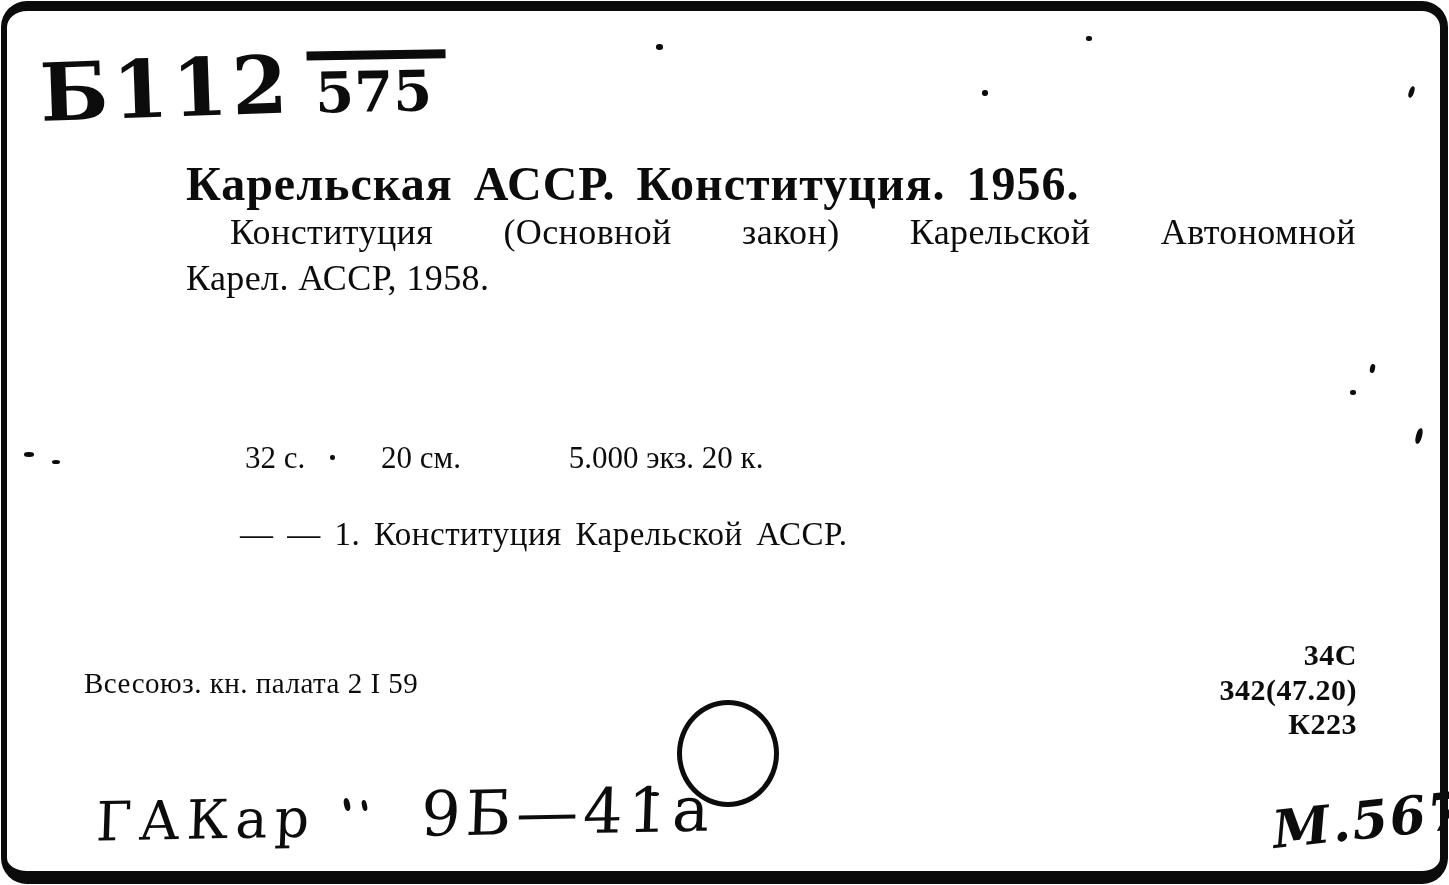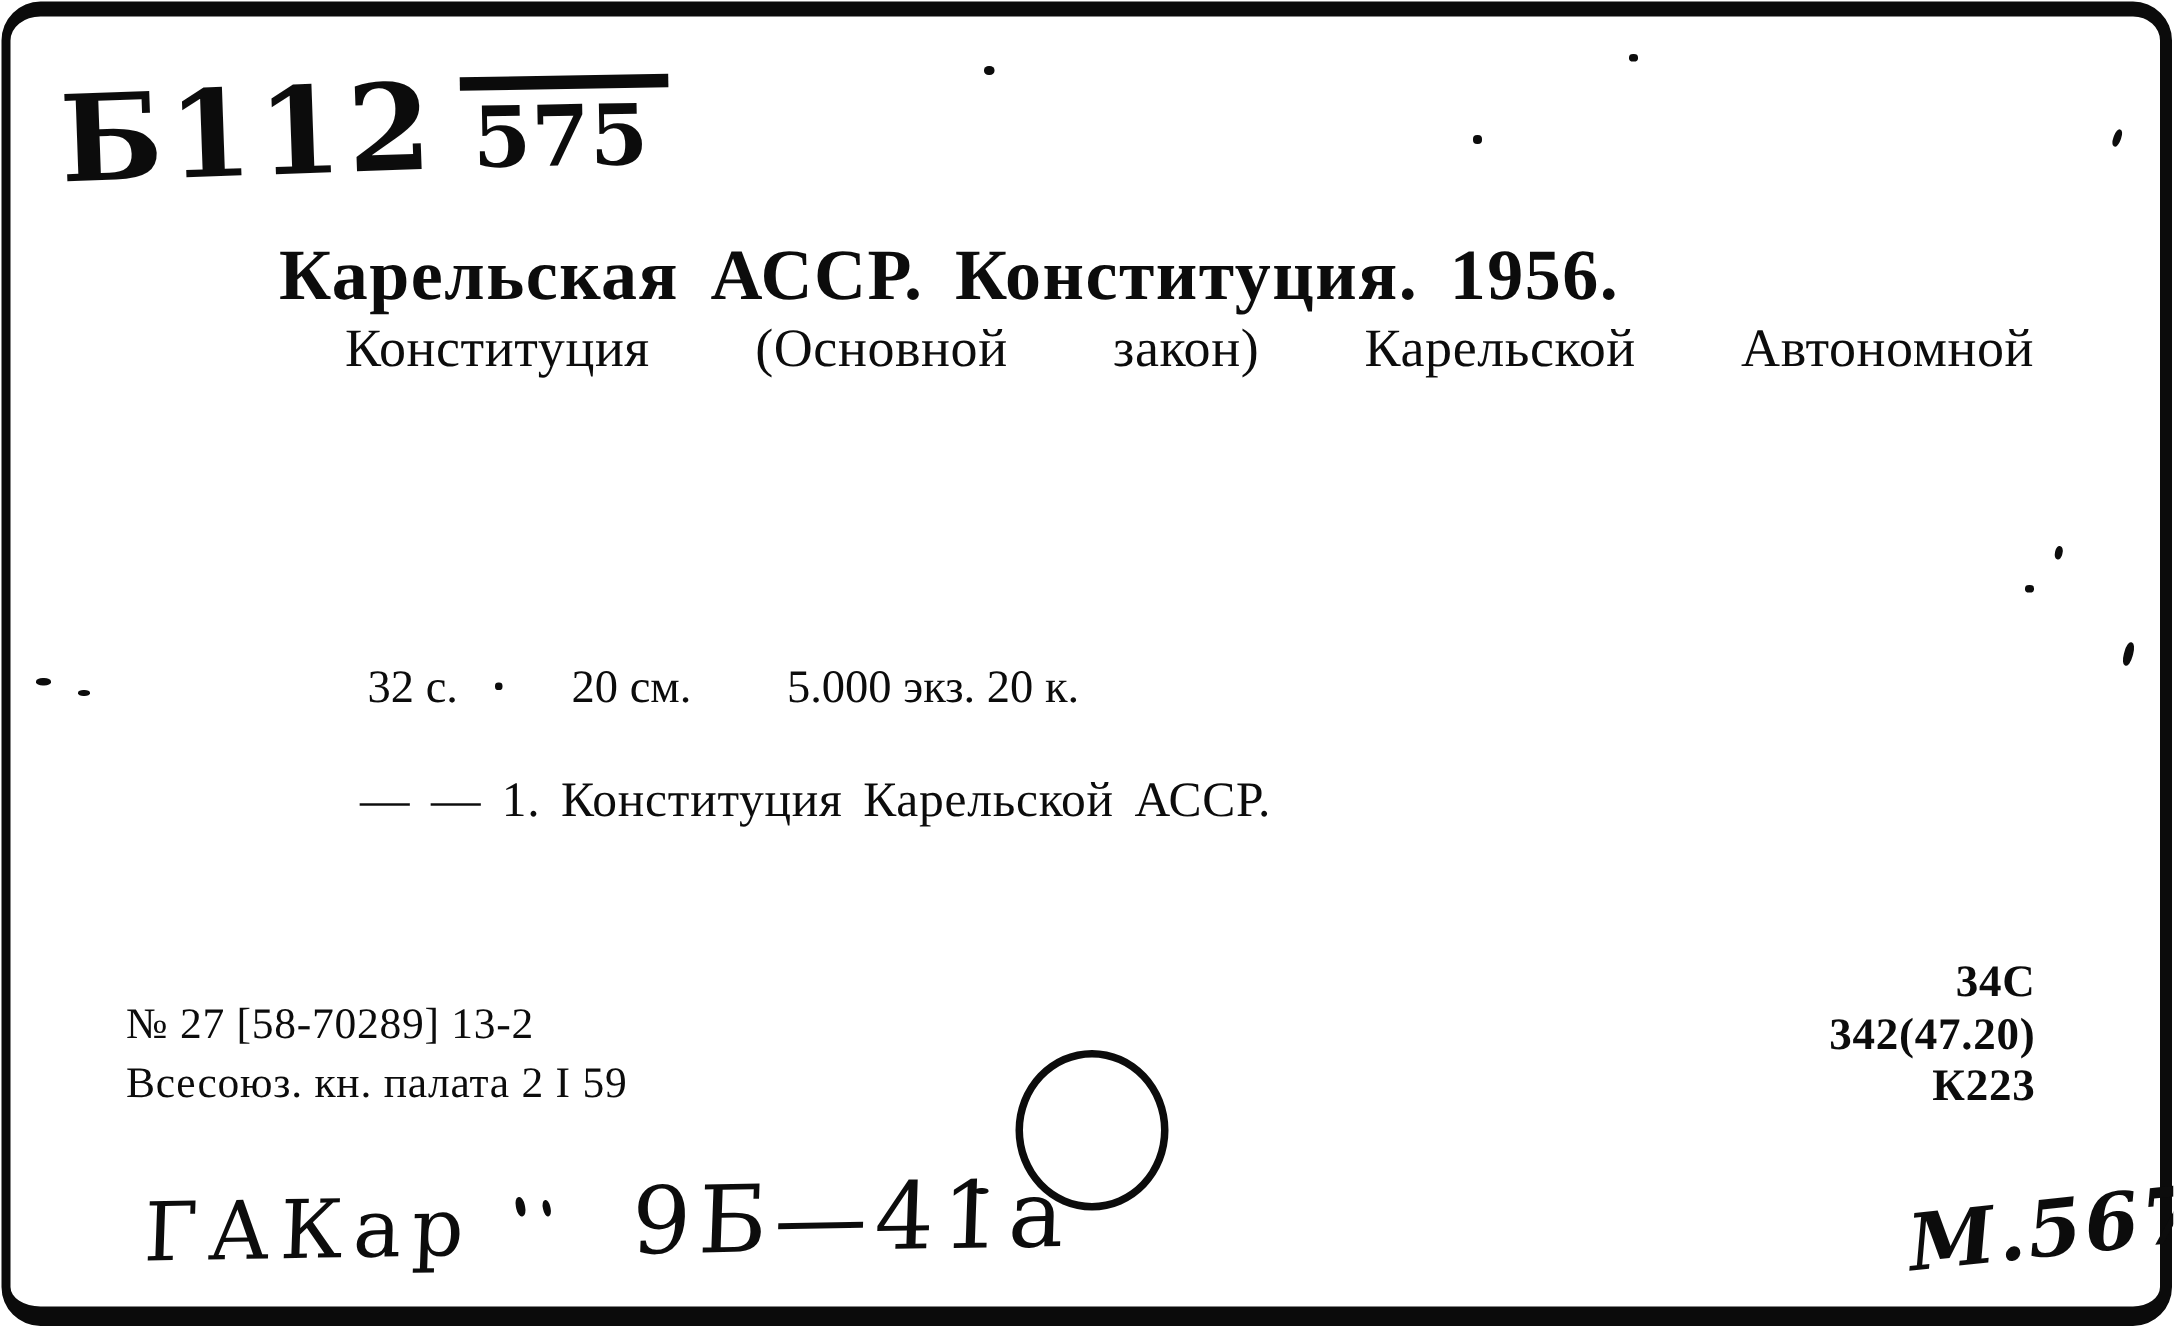--- a/index.html
+++ b/index.html
@@ -58,21 +58,21 @@
   .bl1 { padding-left: 44px; }
   .bl4 { display: flex; justify-content: space-between; }
   .bl4 .b4l { word-spacing: 16px; }
   .bl4 .b4r { word-spacing: 10px; padding-right: 6px; }
   
   .collation {
     position: absolute; left: 245px; top: 440px;
     font-size: 31px; white-space: nowrap;
   }
   .collation .c2 { margin-left: 68px; }
-  .collation .c3 { margin-left: 56px; }
+  .collation .c3 { margin-left: 100px; }
   
   .tracing {
     position: absolute; left: 240px; top: 516px;
     font-size: 33px; word-spacing: 5px; letter-spacing: 0.5px;
     white-space: nowrap;
   }
   
   .classification {
     position: absolute; right: 92px; top: 638px;
     text-align: right;
@@ -124,38 +124,38 @@
 
   <div class="hw-call">
     <span class="hw-top">Б112</span>
     <span class="hw-frac">575</span>
   </div>
 
   <h1 class="heading">Карельская АССР. Конституция. 1956.</h1>
 
   <div class="body-text">
     <div class="bl bl1">Конституция (Основной закон) Карельской Автономной</div>
+    <div class="bl bl5">Карел. АССР, 1958.</div>
   </div>
 
   <div class="collation">
     <span class="c1">32 с.</span>
     <span class="c2">20 см.</span>
     <span class="c3">5.000 экз. 20 к.</span>
   </div>
 
   <div class="tracing">— — 1. Конституция Карельской АССР.</div>
 
   <div class="classification">
     <div>34С</div>
     <div>342(47.20)</div>
     <div>К223</div>
   </div>
 
   <div class="registry">
-    <div>№ 27 [58-70289] 13-2</div>
     <div>Всесоюз. кн. палата 2 I 59</div>
   </div>
 
   <div class="punch-circle"></div>
 
   <div class="hw-archive">
     <span class="a1">ГАКар</span>
     <span class="a2">9Б—41а</span>
   </div>
 

